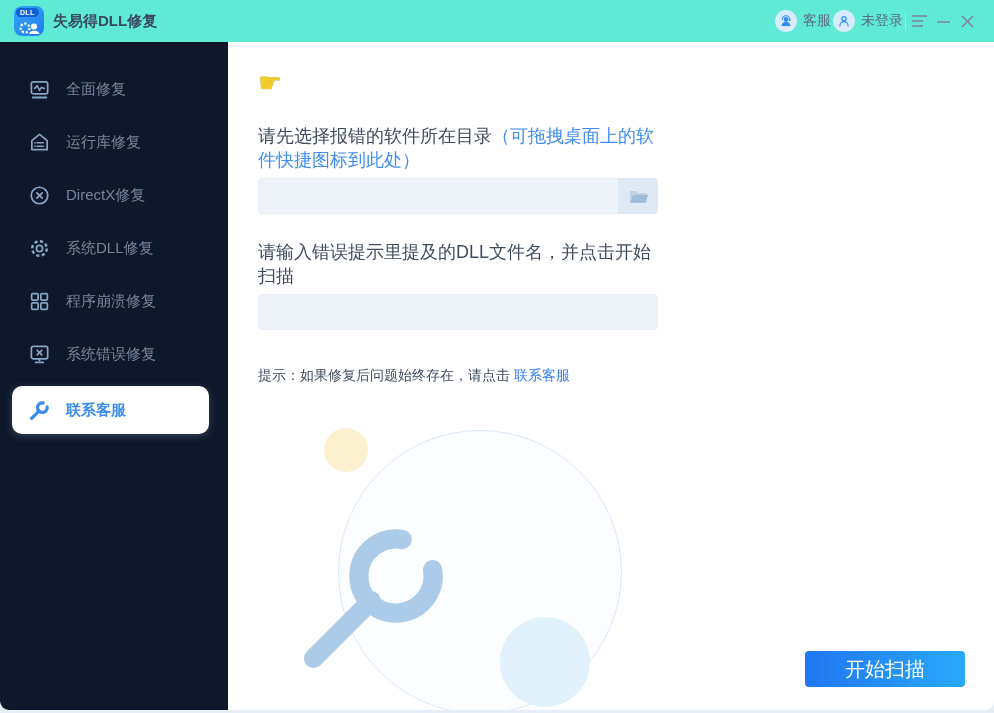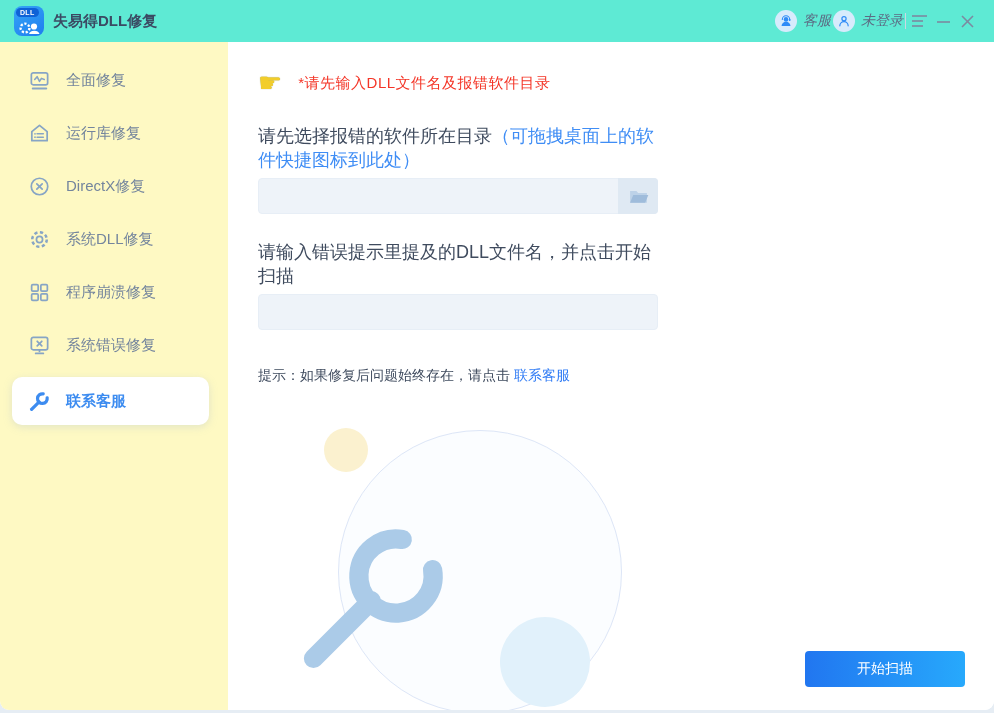--- a/index.html
+++ b/index.html
@@ -35,43 +35,43 @@
     font-size: 7px; font-weight: bold;
     padding: 1px 4px; border-radius: 5px;
     letter-spacing: .3px;
   }
   .app-title {
     margin-left: 9px;
     font-size: 15px; font-weight: bold; color: #3b4a63;
   }
   .topbar-right {
     margin-left: auto;
-    display: flex; align-items: center; gap: 2px; font-style: italic;
+    display: flex; align-items: center; gap: 2px;
   }
   .chip {
     display: flex; align-items: center; gap: 6px;
     color: #5c6c84; font-size: 14px; cursor: pointer;
   }
   .chip-circle {
     width: 22px; height: 22px; border-radius: 50%;
     background: #d7ebfc;
     display: flex; align-items: center; justify-content: center;
   }
   .vdivider { width: 1px; height: 16px; background: #ccd7e2; }
   .winbtn {
     width: 22px; height: 22px;
     display: flex; align-items: center; justify-content: center;
     cursor: pointer;
   }
   
   .body-row { flex: 1; display: flex; min-height: 0; }
   .sidebar {
     width: 228px; flex: 0 0 228px;
-    background: #fef9c3;
-    padding-top: 12px;
+    background: #0f172a;
+    padding-top: 21px;
   }
   .side-item {
     height: 53px;
     display: flex; align-items: center;
     padding-left: 28px; gap: 15px;
     color: #74859d; font-size: 15px;
     cursor: pointer;
   }
   .side-item .icn { width: 23px; height: 23px; flex: 0 0 23px; display: flex; }
   .side-item.active {
@@ -135,21 +135,21 @@
   }
   .decor-yellow { left: 96px; top: 386px; width: 44px; height: 44px; background: #fbf1cf; }
   .decor-blue { left: 272px; top: 575px; width: 90px; height: 90px; background: #e1f1fb; }
   .watermark-wrench { position: absolute; left: 58px; top: 468px; z-index: 1; }
   
   .scan-btn {
     position: absolute; right: 29px; bottom: 23px;
     width: 160px; height: 36px;
     border: none; border-radius: 4px;
     background: linear-gradient(90deg, #2176f0, #27a9fc);
-    color: #ffffff; font-size: 14px;
+    color: #ffffff; font-size: 20px;
     cursor: pointer; z-index: 3;
     font-family: inherit;
   }
 </style>
 </head>
 <body>
 
 <div class="window">
 
   <div class="topbar">
@@ -300,21 +300,20 @@
       <div class="decor decor-big"></div>
       <div class="decor decor-yellow"></div>
       <div class="decor decor-blue"></div>
       <svg class="watermark-wrench" width="176" height="176" viewBox="0 0 64 64">
         <path d="M10 54 L31 33" fill="none" stroke="#abcbe8" stroke-width="7" stroke-linecap="round"></path>
         <path d="M42.3 10.7 A13.5 13.5 0 1 0 53.3 21.7" fill="none" stroke="#abcbe8" stroke-width="7" stroke-linecap="round"></path>
       </svg>
 
       <div class="notice-row">
         <span class="hand">☛</span>
-        <span class="notice-text">*请先输入DLL文件名及报错软件目录</span>
       </div>
 
       <div class="field-group">
         <div class="field-label">
           <span>请先选择报错的软件所在目录</span><span class="hint">（可拖拽桌面上的软件快捷图标到此处）</span>
         </div>
         <div class="input-wrap">
           <input class="text-input" type="text" value="" style="">
           <div class="folder-btn">
             <svg width="21" height="17" viewBox="0 0 30 24">

